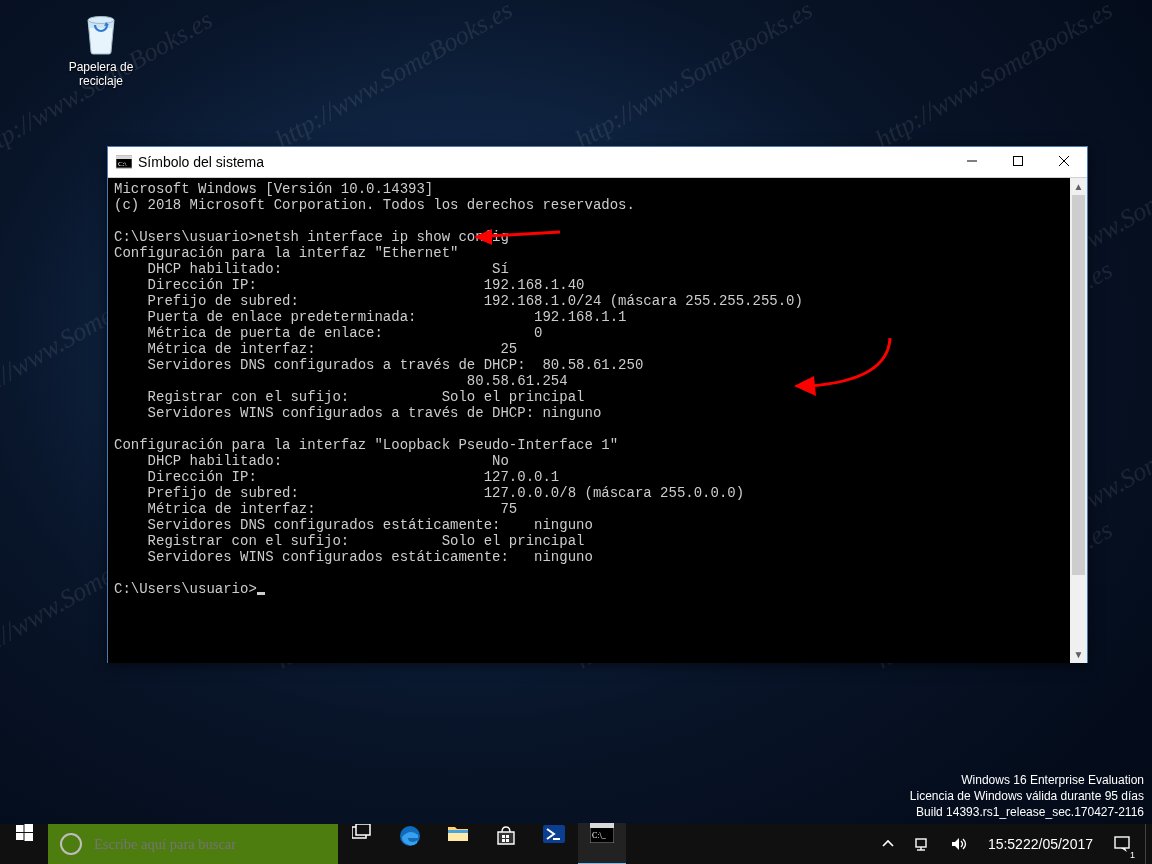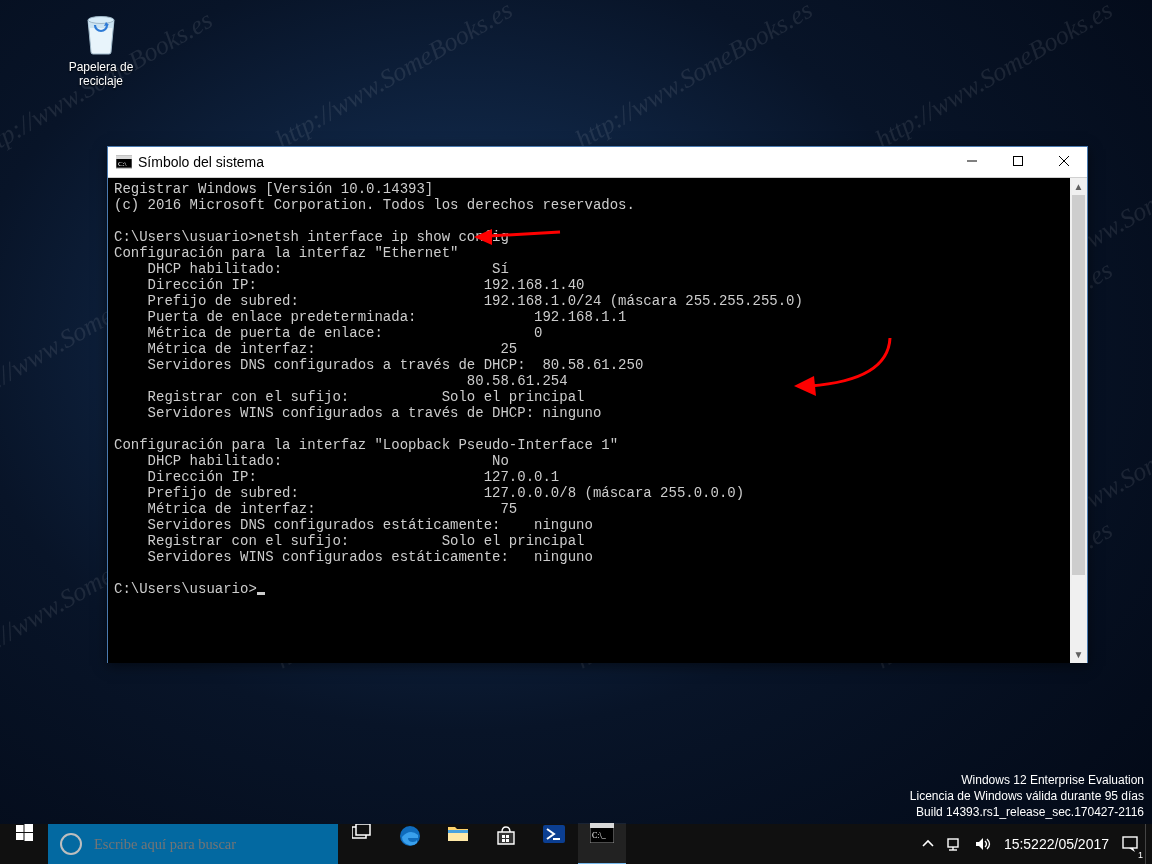--- a/index.html
+++ b/index.html
@@ -26,26 +26,26 @@
   
   .scrollbar{position:absolute;right:0;top:0;width:17px;height:100%;background:#f0f0f0;}
   .scrollbar .arrow{height:17px;text-align:center;line-height:17px;font-size:10px;color:#606060;}
   .scrollbar .thumb{position:absolute;left:2px;right:2px;top:17px;height:380px;background:#cdcdcd;}
   
   .annot{position:absolute;pointer-events:none;}
   
   .taskbar{position:absolute;left:0;bottom:0;width:100%;height:40px;background:#101010;display:flex;align-items:center;}
   .tb-btn{height:40px;display:flex;justify-content:center;color:#fff;}
   .start{width:48px;}
-  .searchbox{width:290px;height:40px;background:#0369a1;display:flex;align-items:center;}
+  .searchbox{width:290px;height:40px;background:#4d7c0f;display:flex;align-items:center;}
   .searchbox .circ{width:18px;height:18px;border:2px solid #bebebe;border-radius:50%;margin:0 10px 0 12px;}
   .searchbox input{background:transparent;border:none;outline:none;color:#cfcfcf;font-size:14.5px;width:220px;font-family:"Segoe UI";}
   .tb-icon{width:48px;}
   .tb-icon.active{border-bottom:2px solid #76b9ed;background:rgba(255,255,255,.08);}
-  .tray{margin-left:auto;display:flex;align-items:center;height:40px;}
+  .tray{margin-left:auto;display:flex;align-items:center;height:40px;gap:8px;}
   .tray .titem{padding:0 6px;height:40px;display:flex;align-items:center;justify-content:center;color:#fff;font-size:14px;}
   .clock{text-align:center;font-size:12px;line-height:14px;padding:0 8px;}
   
   .wm{position:absolute;color:rgba(255,255,255,.09);font-size:26px;font-style:italic;font-family:Georgia,serif;transform:rotate(-30deg);pointer-events:none;white-space:nowrap;}
 </style>
 </head>
 <body>
 
 <div class="desktop">
 
@@ -72,21 +72,21 @@
         <ellipse cx="21" cy="12" rx="13" ry="3.5" fill="#d7ecf8" stroke="#9fb8c9"></ellipse>
         <path d="M15 17 A6 6 0 1 0 27 17" fill="none" stroke="#2e7bd6" stroke-width="2.2"></path>
         <path d="M26 14 L29 17 L24 18 Z" fill="#2e7bd6"></path>
       </svg>
     </div>
     <div class="lbl" style="white-space:pre-line;">Papelera de
 reciclaje</div>
   </div>
 
   <div class="license">
-    <div>Windows 12 Enterprise Evaluation</div>
+    <div>Windows 16 Enterprise Evaluation</div>
     <div>Licencia de Windows válida durante 95 días</div>
     <div>Build 14393.rs1_release_sec.170427-2116</div>
   </div>
 
   <div class="cmdwin">
     <div class="titlebar">
       <svg class="ticon" viewBox="0 0 16 16">
         <rect x="0" y="2" width="16" height="12" fill="#000" stroke="#888" stroke-width="1"></rect>
         <rect x="0" y="2" width="16" height="3" fill="#d8d8d8"></rect>
         <text x="2" y="12" font-size="7" fill="#fff" font-family="Consolas">C:\</text>
@@ -104,22 +104,22 @@
           </svg>
       </div>
       <div class="winbtn close">
         <svg width="10" height="10">
             <line x1="0" y1="0" x2="10" y2="10" stroke="#000" stroke-width="1"></line>
             <line x1="10" y1="0" x2="0" y2="10" stroke="#000" stroke-width="1"></line>
           </svg>
       </div>
     </div>
     <div class="cmdbody">
-      <pre><span>Registrar Windows [Versión 10.0.14393]</span>
-<span>(c) 2016 Microsoft Corporation. Todos los derechos reservados.</span>
+      <pre><span>Microsoft Windows [Versión 10.0.14393]</span>
+<span>(c) 2018 Microsoft Corporation. Todos los derechos reservados.</span>
 
 <span>C:\Users\usuario&gt;</span><span>netsh interface ip show config</span><span>
 Configuración para la interfaz "Ethernet"
     DHCP habilitado:                         Sí
     Dirección IP:                           192.168.1.40
     Prefijo de subred:                      192.168.1.0/24 (máscara 255.255.255.0)
     Puerta de enlace predeterminada:              192.168.1.1
     Métrica de puerta de enlace:                  0
     Métrica de interfaz:                      25
     Servidores DNS configurados a través de DHCP:  80.58.61.250

